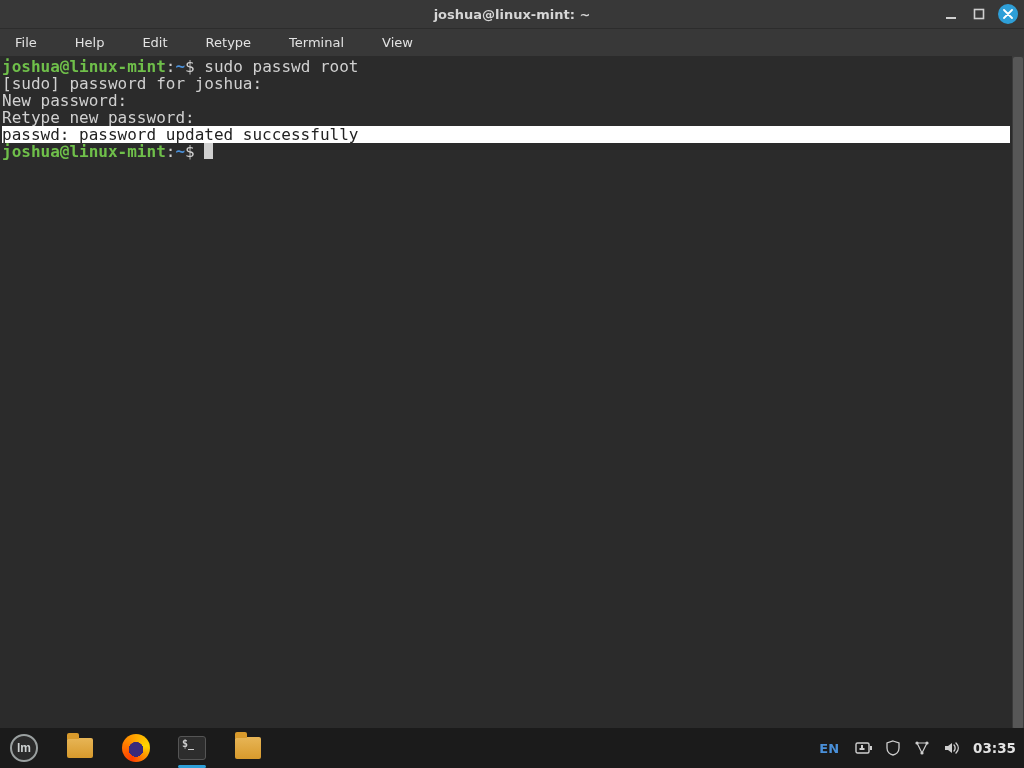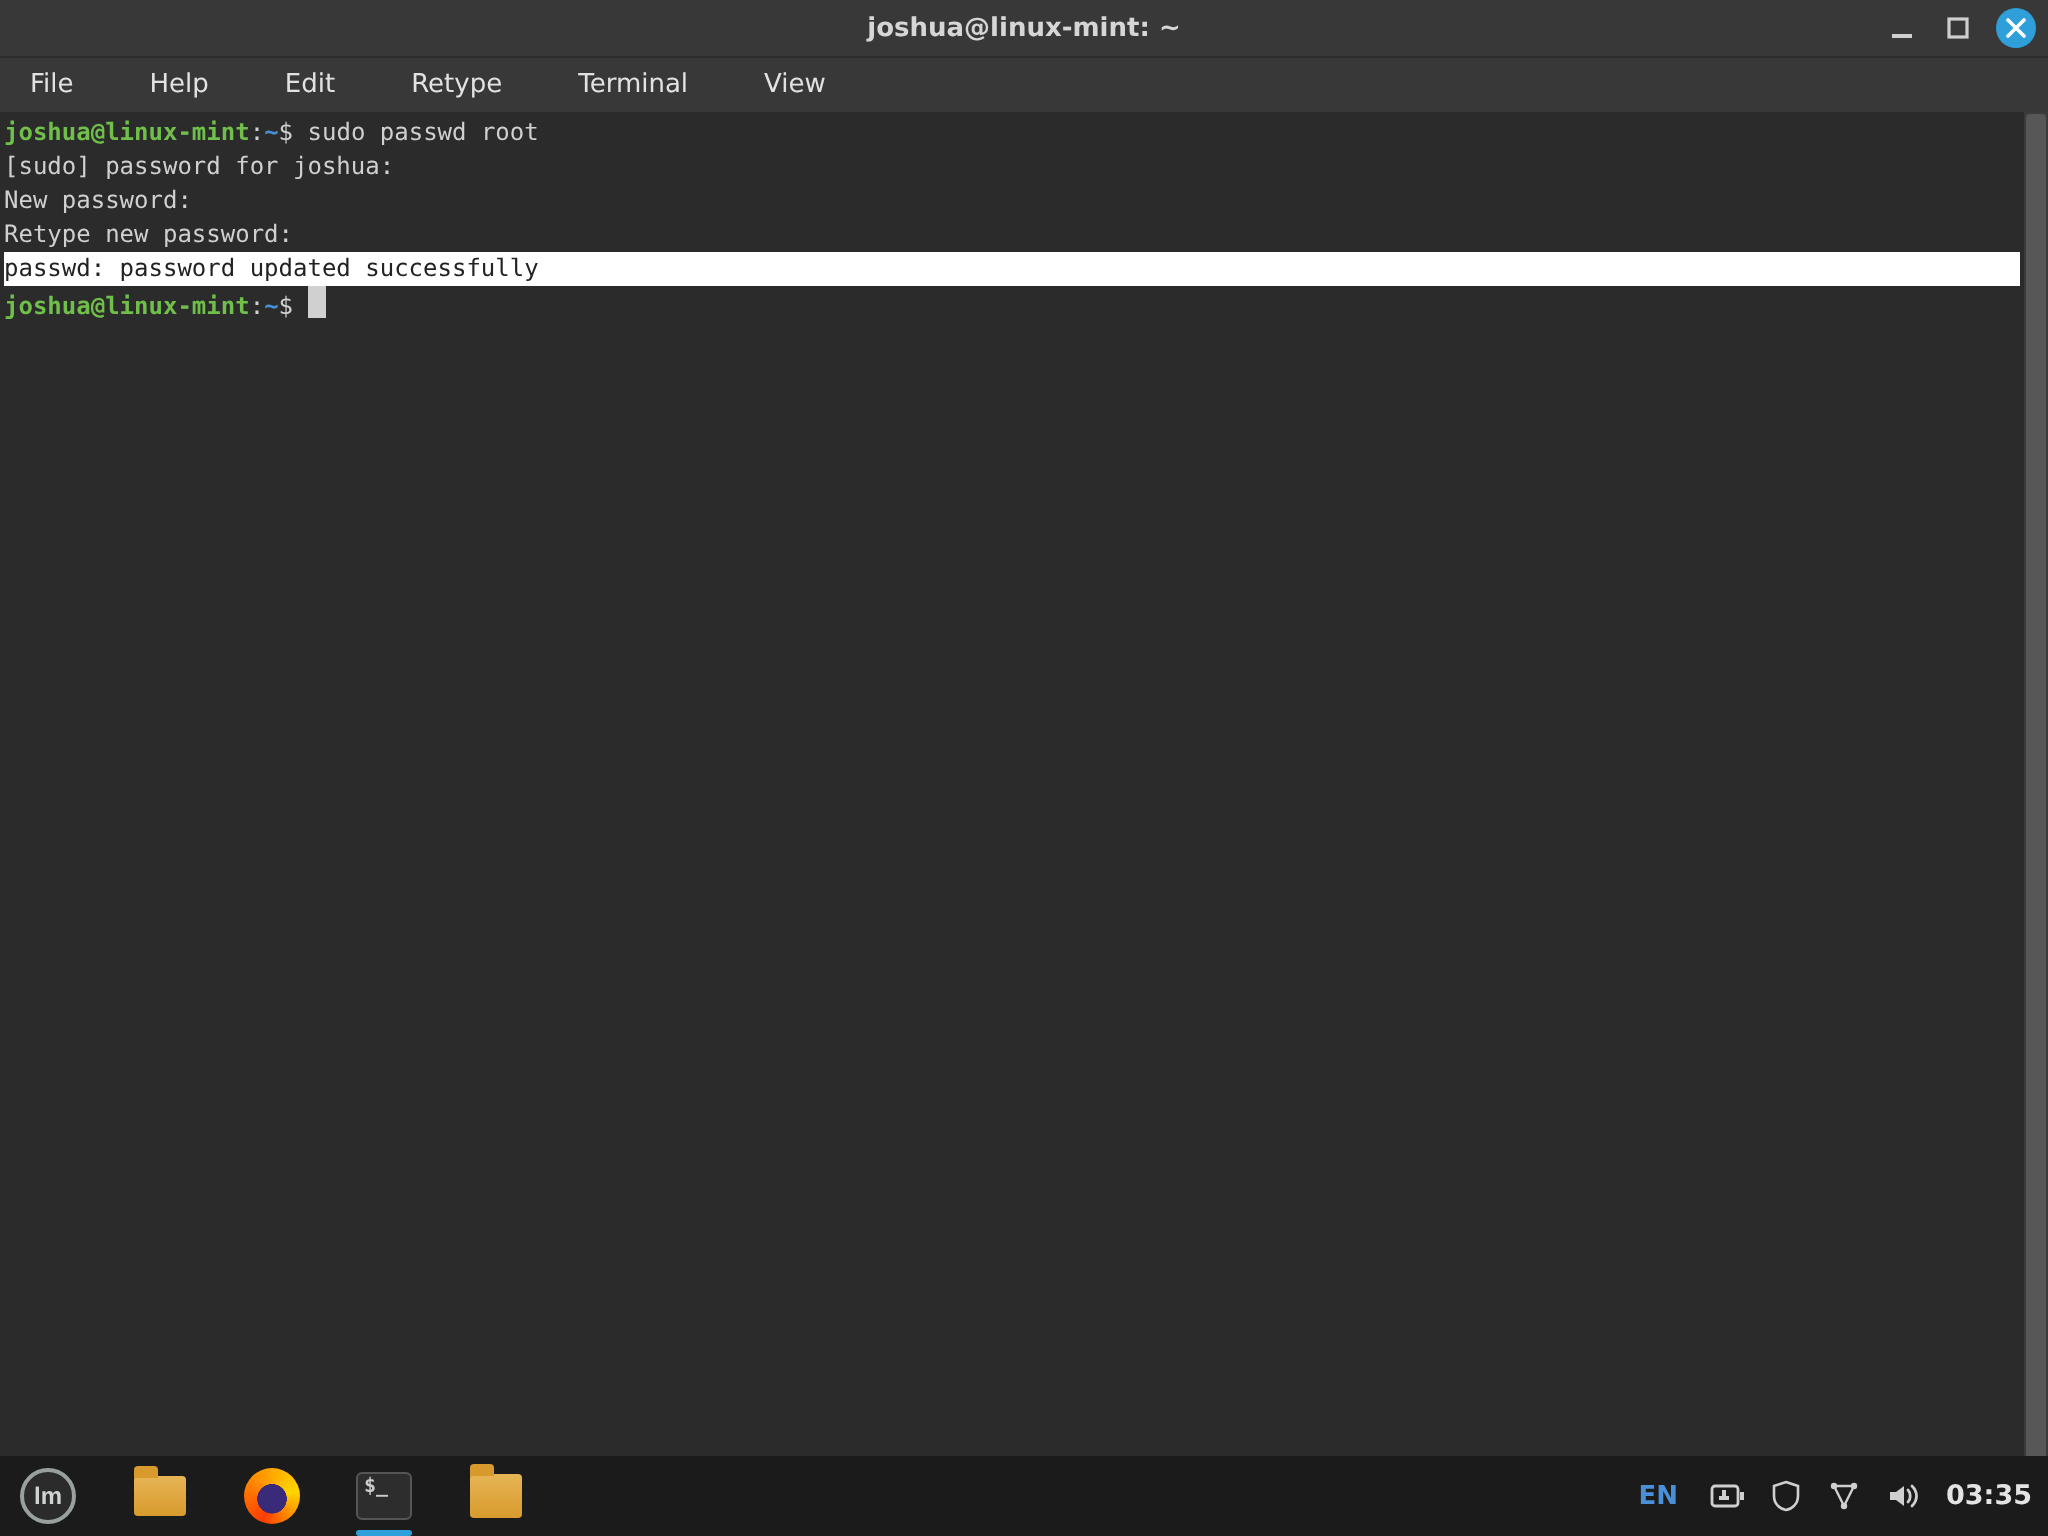--- a/index.html
+++ b/index.html
@@ -26,21 +26,21 @@
     padding: 0 6px; gap: 20px; color: #e2e2e2; font-size: 13px;
     border-top: 1px solid rgba(0,0,0,0.2);
   }
   .menuitem { padding: 3px 9px; border-radius: 3px; cursor: pointer; }
 
   .termwrap { position: relative; flex: 1; background: #2b2b2b; }
   .terminal {
     position: absolute; left: 0; top: 0; right: 12px; bottom: 0;
     padding: 2px 2px 2px 2px;
     font-family: "DejaVu Sans Mono", "Ubuntu Mono", Menlo, Consolas, monospace;
-    font-size: 12px; line-height: 17px; color: #d0d0d0; white-space: pre;
+    font-size: 16px; line-height: 17px; color: #d0d0d0; white-space: pre;
   }
   .pr-user { color: #6fbf4a; font-weight: 700; }
   .pr-path { color: #4a90d9; font-weight: 700; }
   .pr-sym  { color: #d0d0d0; }
   .cmd     { color: #d0d0d0; }
   .hl      { background: #ffffff; color: #222; display: inline-block; width: calc(100% - 0px); }
   .cursor  { display:inline-block; width: 9px; height: 16px; background:#d0d0d0; vertical-align: -2px; }
 
   .scrollbar { position: absolute; right: 0; top: 0; width: 12px; height: 100%; background: #3a3a3a; }
   .thumb { position: absolute; right: 1px; top: 1px; width: 10px; height: 100%; background: #575757; border-radius: 2px; }

